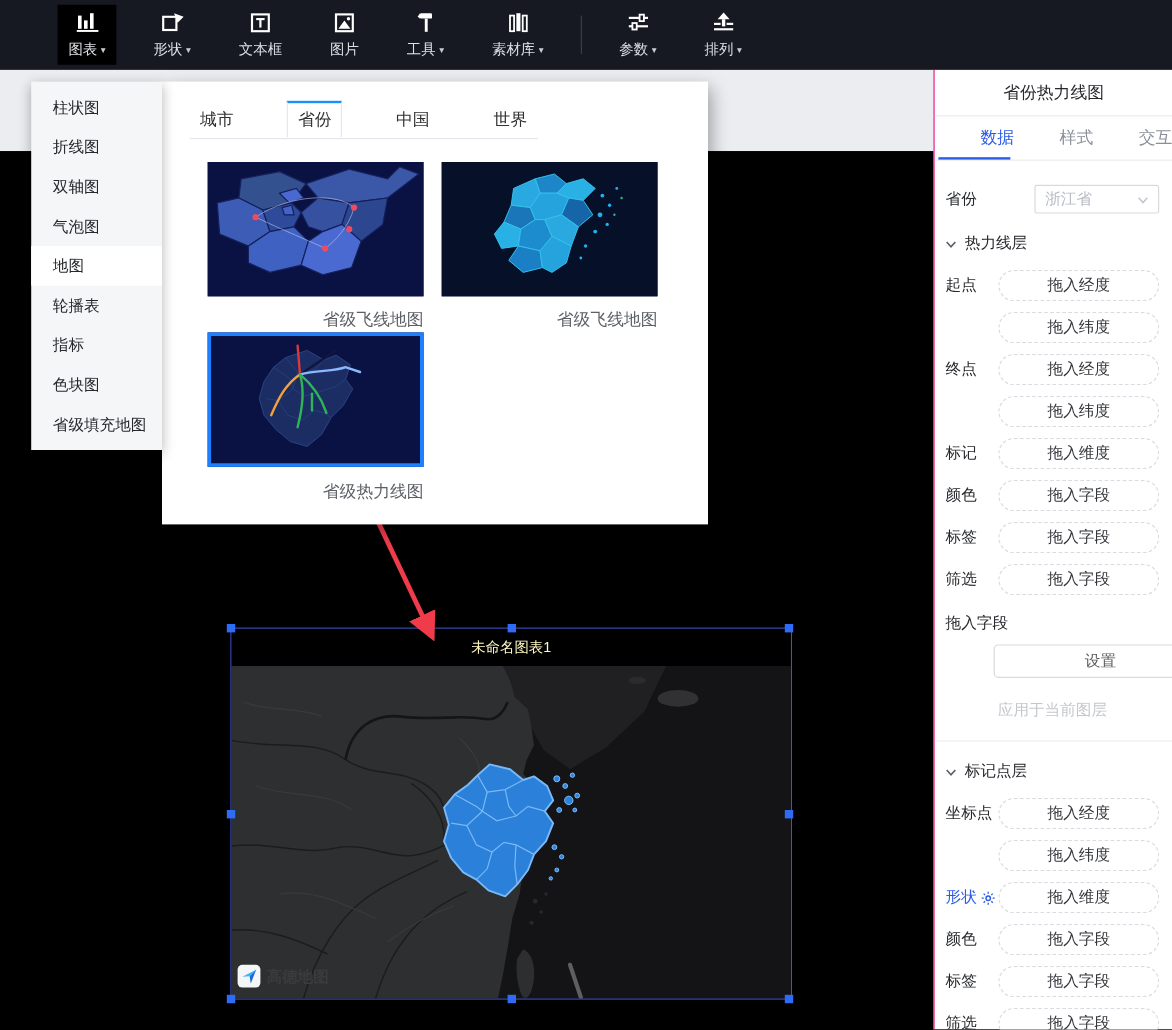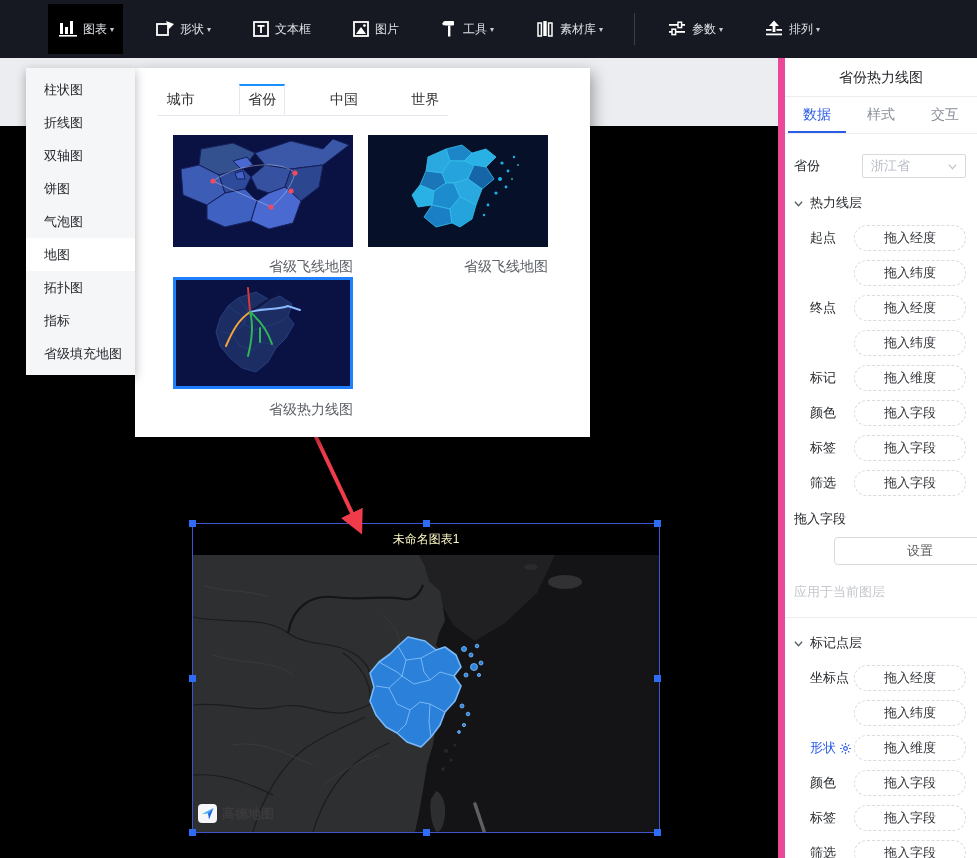--- a/index.html
+++ b/index.html
@@ -10,21 +10,21 @@
     -webkit-font-smoothing:antialiased;
   }
 
   
   .toolbar {
     position:absolute; left:0; top:0; width:977px; height:58px;
     background:#171922; display:flex; align-items:center;
     padding-left:48px; gap:22px; z-index:30;
   }
   .tool-item {
-    display:flex; flex-direction:row; align-items:center; justify-content:center;
+    display:flex; flex-direction:column; align-items:center; justify-content:center;
     gap:4px; color:#dde0e5; font-size:12px; padding:4px 9px; height:50px; cursor:pointer;
   }
   .tool-item.active { background:#000; }
   .tool-item .lbl { display:flex; align-items:center; gap:3px; white-space:nowrap; }
   .tool-item .caret { font-size:8px; color:#c8ccd2; }
   .tool-item svg { display:block; }
   .tool-sep { width:1px; height:32px; background:#3a3e48; }
 
   
   .band { position:absolute; left:0; top:58px; width:778px; height:68px; background:#ebedf0; z-index:1; }
@@ -68,50 +68,50 @@
   .widget {
     position:absolute; left:192px; top:523px; width:468px; height:310px; z-index:5;
     border:1px solid #3d55cc; background:#000;
   }
   .widget-title { height:31px; line-height:31px; background:#000; color:#fef9c3; font-size:12px; text-align:center; }
   .handle { position:absolute; width:7px; height:7px; background:#2e6cf6; z-index:6; }
 
   
   .inspector {
     position:absolute; left:778px; top:58px; width:199px; height:800px; z-index:10;
-    background:#fff; border-left:7px solid #ec4899; color:#2a2c31; font-size:13px;
+    background:#fff; border-left:1px solid #ec4899; color:#2a2c31; font-size:13px;
   }
   .insp-title { height:39px; line-height:39px; text-align:center; font-size:14px; color:#26282c; border-bottom:1px solid #ececef; }
   .insp-tabs { display:flex; height:37px; border-bottom:1px solid #ececef; }
-  .insp-tab { flex:1; text-align:center; line-height:35px; font-size:14px; color:#8a8f99; position:relative; cursor:pointer; }
+  .insp-tab { flex:1; text-align:right; line-height:35px; font-size:14px; color:#8a8f99; position:relative; cursor:pointer; }
   .insp-tab.active { color:#2b5ce5; }
   .insp-tab.active::after { content:""; position:absolute; left:3px; right:3px; bottom:0; height:2px; background:#2b5ce5; }
   .insp-body { padding:20px 11px 0 9px; }
   .prov-row { display:flex; align-items:center; margin-bottom:4px; }
   .prov-label { font-size:13px; color:#26282c; }
   .select {
     margin-left:auto; width:104px; height:24px; border:1px solid #d9d9d9; border-radius:2px;
     display:flex; align-items:center; justify-content:space-between; padding:0 8px;
     color:#b6bac2; font-size:13px; cursor:pointer; background:#fff;
   }
   .sect-head { display:flex; align-items:center; gap:7px; margin:16px 0 13px; color:#26282c; font-size:13px; cursor:pointer; }
   .chev { width:9px; height:9px; flex:none; }
   .frow { display:flex; align-items:center; margin-bottom:9px; }
-  .frow-label { width:44px; flex:none; font-size:13px; color:#26282c; display:flex; align-items:center; gap:3px; white-space:nowrap;margin-left:16px; }
+  .frow-label { width:44px; flex:none; font-size:13px; color:#26282c; display:flex; align-items:center; gap:3px; white-space:nowrap; }
   .frow-label.accent { color:#2b5ce5; }
   .pill {
     flex:1; height:26px; line-height:24px; border:1px dashed #d8dbe0; border-radius:14px;
     text-align:center; color:#33353a; font-size:13px; cursor:pointer; background:#fff;
   }
   .tip-label { margin:14px 0 9px; font-size:13px; color:#26282c; }
   .settings-btn {
     height:28px; line-height:26px; width:100%; border:1px solid #d9d9d9; border-radius:4px;
     text-align:center; color:#595959; font-size:13px; cursor:pointer; background:#fff;margin-left:40px;
   }
-  .apply-btn { margin:18px 0 16px; text-align:left; color:#c4c7cc; font-size:13px; cursor:pointer; }
+  .apply-btn { margin:18px 0 16px; text-align:center; color:#c4c7cc; font-size:13px; cursor:pointer; }
   .divider { border-top:1px solid #ededf0; margin:0 -11px 0 -9px; }
   .gear { width:13px; height:13px; flex:none; }
 </style>
 </head>
 <body>
 
 <div class="toolbar">
   <div class="tool-item active">
     <svg width="22" height="20" viewBox="0 0 22 20">
       <rect x="3" y="4" width="3" height="11" fill="#fff"></rect>
@@ -204,25 +204,25 @@
   </div>
 </div>
 
 <div class="band"></div>
 <div class="workspace"></div>
 
 <div class="chart-menu">
   <div class="chart-menu-item">柱状图</div>
   <div class="chart-menu-item">折线图</div>
   <div class="chart-menu-item">双轴图</div>
-  <div class="chart-menu-item">饼图</div>
   <div class="chart-menu-item">气泡图</div>
   <div class="chart-menu-item selected">地图</div>
-  <div class="chart-menu-item">拓扑图</div>
+  <div class="chart-menu-item">轮播表</div>
   <div class="chart-menu-item">指标</div>
+  <div class="chart-menu-item">色块图</div>
   <div class="chart-menu-item">省级填充地图</div>
 </div>
 
 <div class="gallery">
   <div class="g-tabs">
     <div class="g-tab">城市</div>
     <div class="g-tab active">省份</div>
     <div class="g-tab">中国</div>
     <div class="g-tab">世界</div>
   </div>

